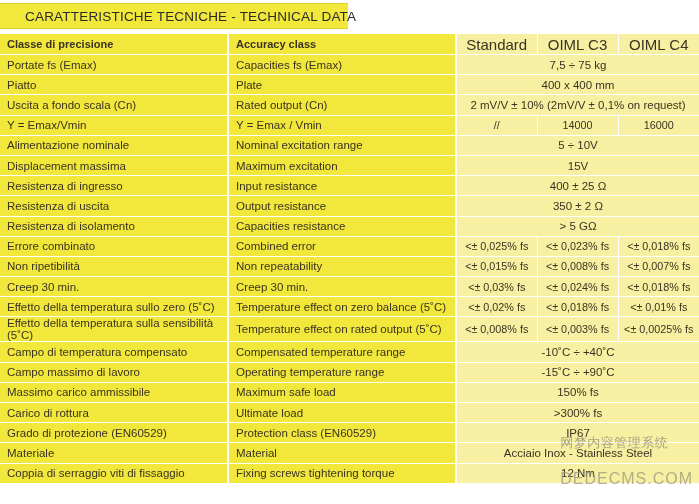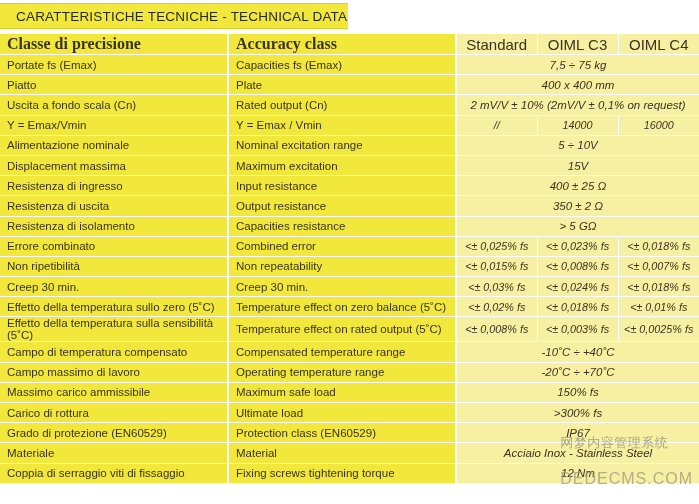--- a/index.html
+++ b/index.html
@@ -27,21 +27,21 @@
     top: 3px;
     width: 348px;
     height: 24px;
     background: #f2e83c;
     border-top: 1px solid #d8cf2c;
     border-bottom: 1px solid #d8cf2c;
     display: flex;
     align-items: center;
   }
   .title-text {
-    padding-left: 16px;
+    padding-left: 25px;
     font-size: 13.5px;
     color: #2b2b2b;
     letter-spacing: 0.2px;
     white-space: nowrap;
     text-align: center;
   }
   
   .table {
     position: absolute;
     left: 0;
@@ -75,36 +75,34 @@
     padding-left: 7px;
     border-right: 2px solid #ffffff;
     color: #3a3320;
     margin-top: 20px;
   }
   td.val {
     background: #f7f0a2;
     text-align: center;
     color: #3a3320;
     border-right: 1px solid #ffffff;
-    font-style: italic;
   }
   td.val.last { border-right: none; }
   td.head {
     background: #f7f0a2;
     text-align: center;
     font-size: 15px;
     color: #3a3320;
     border-right: 1px solid #ffffff;
     height: 20px;
   }
   td.head.last { border-right: none; }
   .row-head td.it, .row-head td.en {
     font-weight: bold;
-    font-size: 16px;
-    font-family: Liberation Serif, serif;
+    font-size: 11px;
   }
   td.val.span3 { border-right: none; }
   td.small { font-size: 10.8px; }
   
   .watermark {
     position: absolute;
     right: 6px;
     bottom: 16px;
     font-size: 13px;
     color: #8d8a72;
@@ -230,21 +228,21 @@
           <td class="val small last">&lt;± 0,0025% fs</td>
         </tr>
         <tr>
           <td class="it">Campo di temperatura compensato</td>
           <td class="en">Compensated temperature range</td>
           <td class="val span3" colspan="3">-10˚C ÷ +40˚C</td>
         </tr>
         <tr>
           <td class="it">Campo massimo di lavoro</td>
           <td class="en">Operating temperature range</td>
-          <td class="val span3" colspan="3">-20˚C ÷ +70˚C</td>
+          <td class="val span3" colspan="3">-15˚C ÷ +90˚C</td>
         </tr>
         <tr>
           <td class="it">Massimo carico ammissibile</td>
           <td class="en">Maximum safe load</td>
           <td class="val span3" colspan="3">150% fs</td>
         </tr>
         <tr>
           <td class="it">Carico di rottura</td>
           <td class="en">Ultimate load</td>
           <td class="val span3" colspan="3">&gt;300% fs</td>

